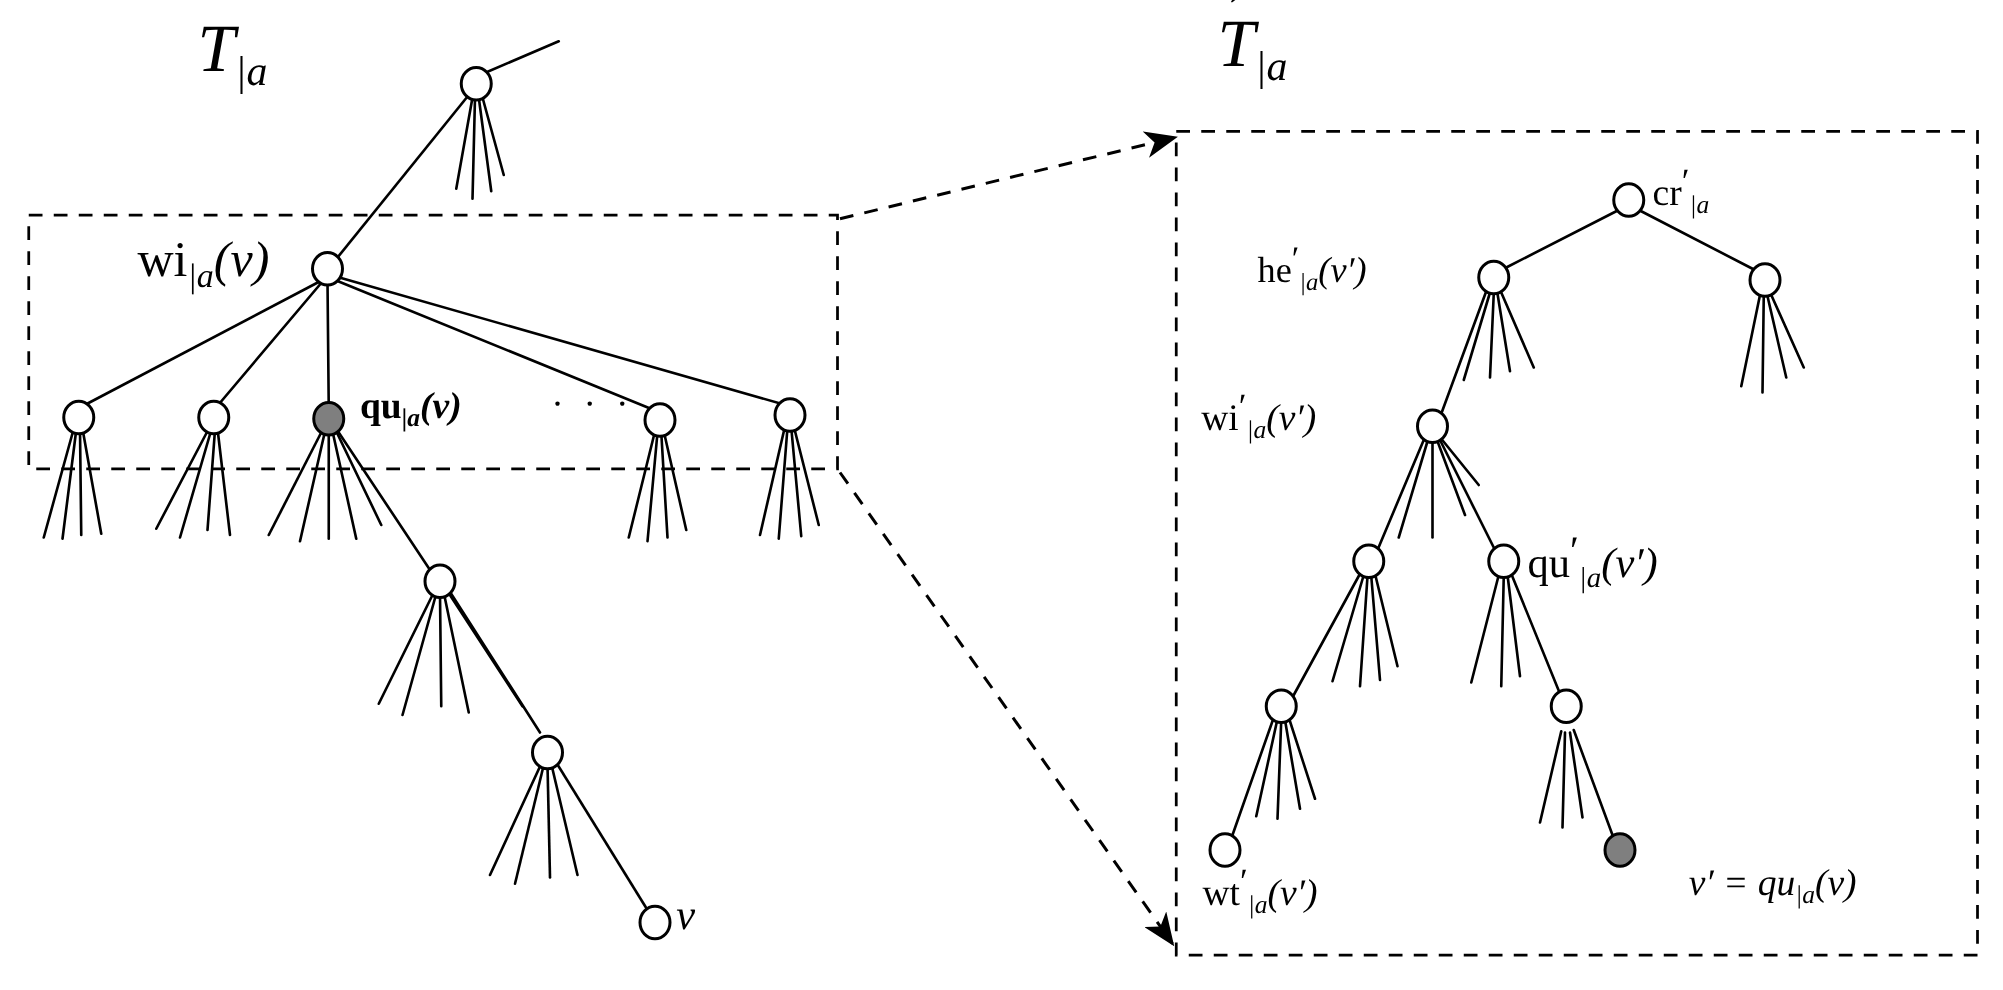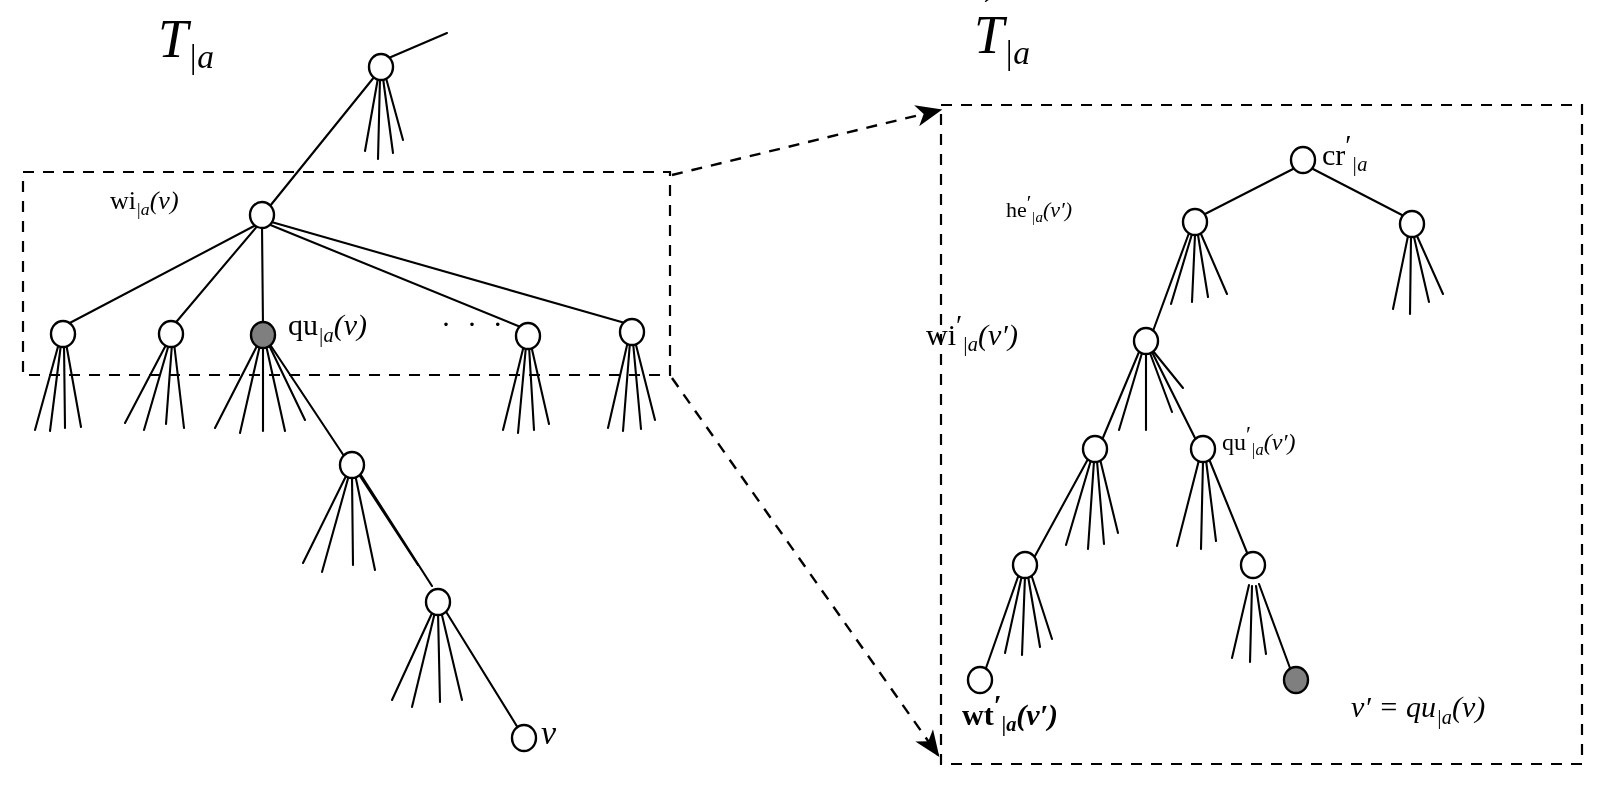--- a/index.html
+++ b/index.html
@@ -192,56 +192,56 @@
       <ellipse cx="1296" cy="680" rx="12" ry="13" fill="#7f7f7f" stroke="#000" stroke-width="2.4"></ellipse>
     </g>
 
     <rect x="941" y="105" width="641" height="659" fill="none" stroke="#000" stroke-width="2.2" stroke-dasharray="11 9"></rect>
   </svg>
 
   <div class="lbl" style="left:158px;top:12px;font-size:54px;">
     <span class="cal">T</span><span class="sub" style="font-size:0.62em;">|a</span>
   </div>
 
-  <div class="lbl" style="left:110px;top:188px;font-size:26px;">
+  <div class="lbl" style="left:110px;top:188px;font-size:40px;">
     <span class="math">wi</span><span class="sub">|a</span><span class="it">(v)</span>
   </div>
 
-  <div class="lbl" style="left:288px;top:310px;font-size:30px;">
+  <div class="lbl" style="left:288px;top:310px;font-size:30px;font-weight:bold;">
     <span class="math">qu</span><span class="sub">|a</span><span class="it">(v)</span>
   </div>
 
   <div class="lbl dots" style="left:441px;top:309px;font-size:30px;">· · ·</div>
 
   <div class="lbl it" style="left:541px;top:716px;font-size:34px;">v</div>
 
   <div class="lbl" style="left:974px;top:8px;font-size:54px;">
     <span style="position:relative;display:inline-block;">
       <span class="cal">T</span>
       <span style="position:absolute;left:8px;top:-16px;font-size:0.70em;font-style:normal;">´</span>
     </span><span class="sub" style="font-size:0.62em;">|a</span>
   </div>
 
   <div class="lbl" style="left:1322px;top:132px;font-size:30px;">
     <span class="math">cr</span><span class="prime">′</span><span class="sub">|a</span>
   </div>
 
-  <div class="lbl" style="left:1006px;top:193px;font-size:22px;">
+  <div class="lbl" style="left:1006px;top:193px;font-size:29px;">
     <span class="math">he</span><span class="prime">′</span><span class="sub">|a</span><span class="it">(v′)</span>
   </div>
 
-  <div class="lbl" style="left:926px;top:312px;font-size:30px;">
+  <div class="lbl" style="left:961px;top:312px;font-size:30px;">
     <span class="math">wi</span><span class="prime">′</span><span class="sub">|a</span><span class="it">(v′)</span>
   </div>
 
-  <div class="lbl" style="left:1222px;top:424px;font-size:24px;">
+  <div class="lbl" style="left:1222px;top:424px;font-size:34px;">
     <span class="math">qu</span><span class="prime">′</span><span class="sub">|a</span><span class="it">(v′)</span>
   </div>
 
-  <div class="lbl" style="left:962px;top:692px;font-size:30px;font-weight:bold;">
+  <div class="lbl" style="left:962px;top:692px;font-size:30px;">
     <span class="math">wt</span><span class="prime">′</span><span class="sub">|a</span><span class="it">(v′)</span>
   </div>
 
   <div class="lbl" style="left:1351px;top:692px;font-size:30px;">
     <span class="it">v′ = qu</span><span class="sub">|a</span><span class="it">(v)</span>
   </div>
 
 </div>
 
 </body></html>

